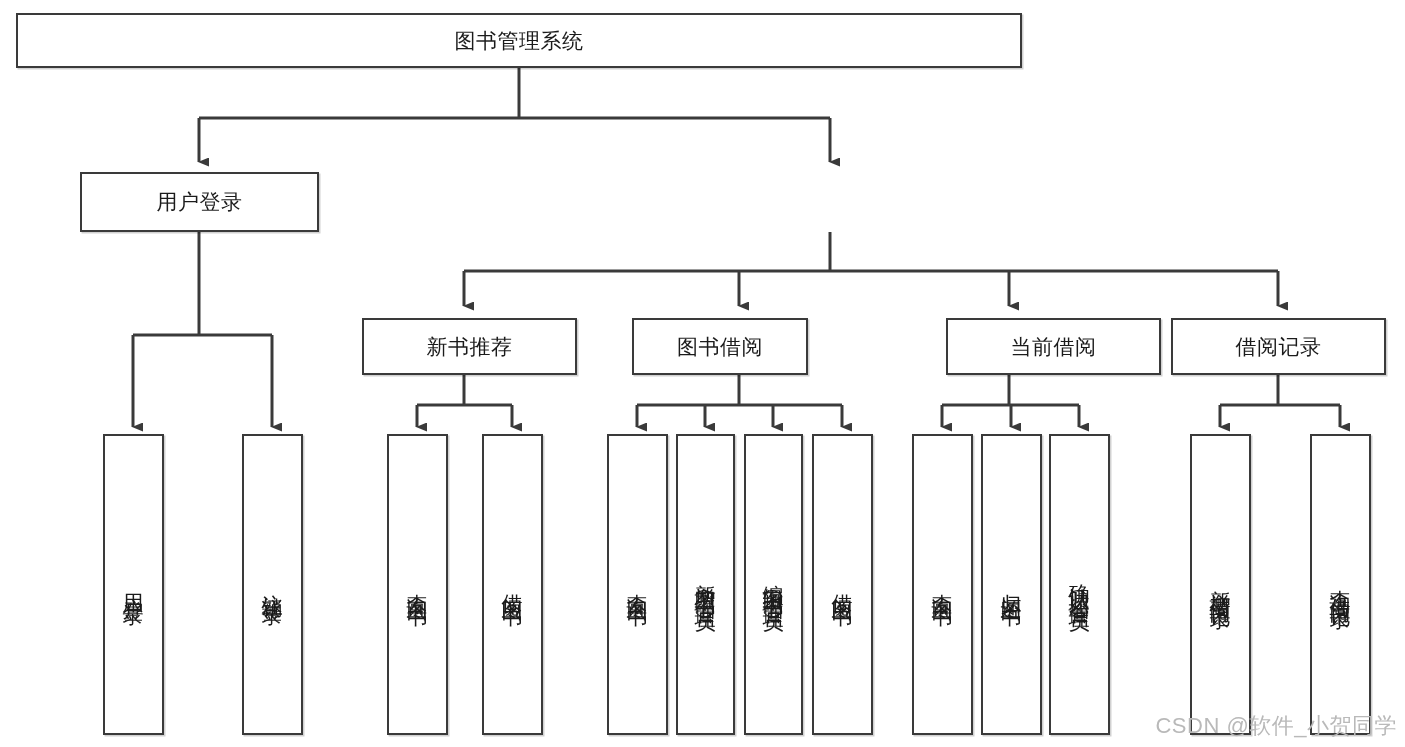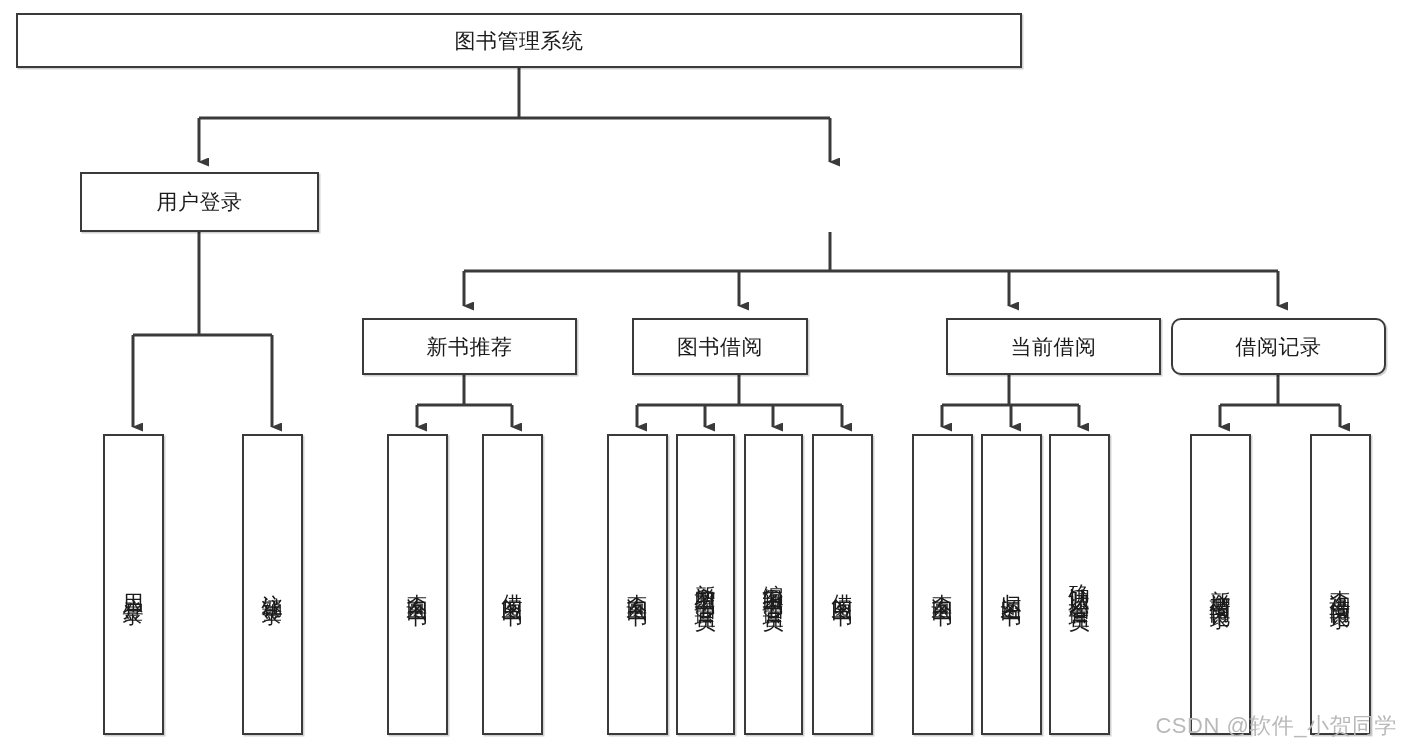--- a/index.html
+++ b/index.html
@@ -136,21 +136,21 @@
 
   <div class="node horizontal" style="left:362px; top:318px; width:215px; height:57px;">
     <span class="node-label">新书推荐</span>
   </div>
   <div class="node horizontal" style="left:632px; top:318px; width:176px; height:57px;">
     <span class="node-label">图书借阅</span>
   </div>
   <div class="node horizontal" style="left:902px; top:318px; width:215px; height:57px;margin-left:44px;">
     <span class="node-label">当前借阅</span>
   </div>
-  <div class="node horizontal" style="left:1171px; top:318px; width:215px; height:57px;border-radius:10px;">
+  <div class="node horizontal" style="left:1171px; top:318px; width:215px; height:57px;">
     <span class="node-label">借阅记录</span>
   </div>
 
   <div class="node vertical" style="left:103px; top:434px; width:61px; height:301px;">
     <span class="node-label">用户登录</span>
   </div>
   <div class="node vertical" style="left:242px; top:434px; width:61px; height:301px;">
     <span class="node-label">注销登录</span>
   </div>
 

